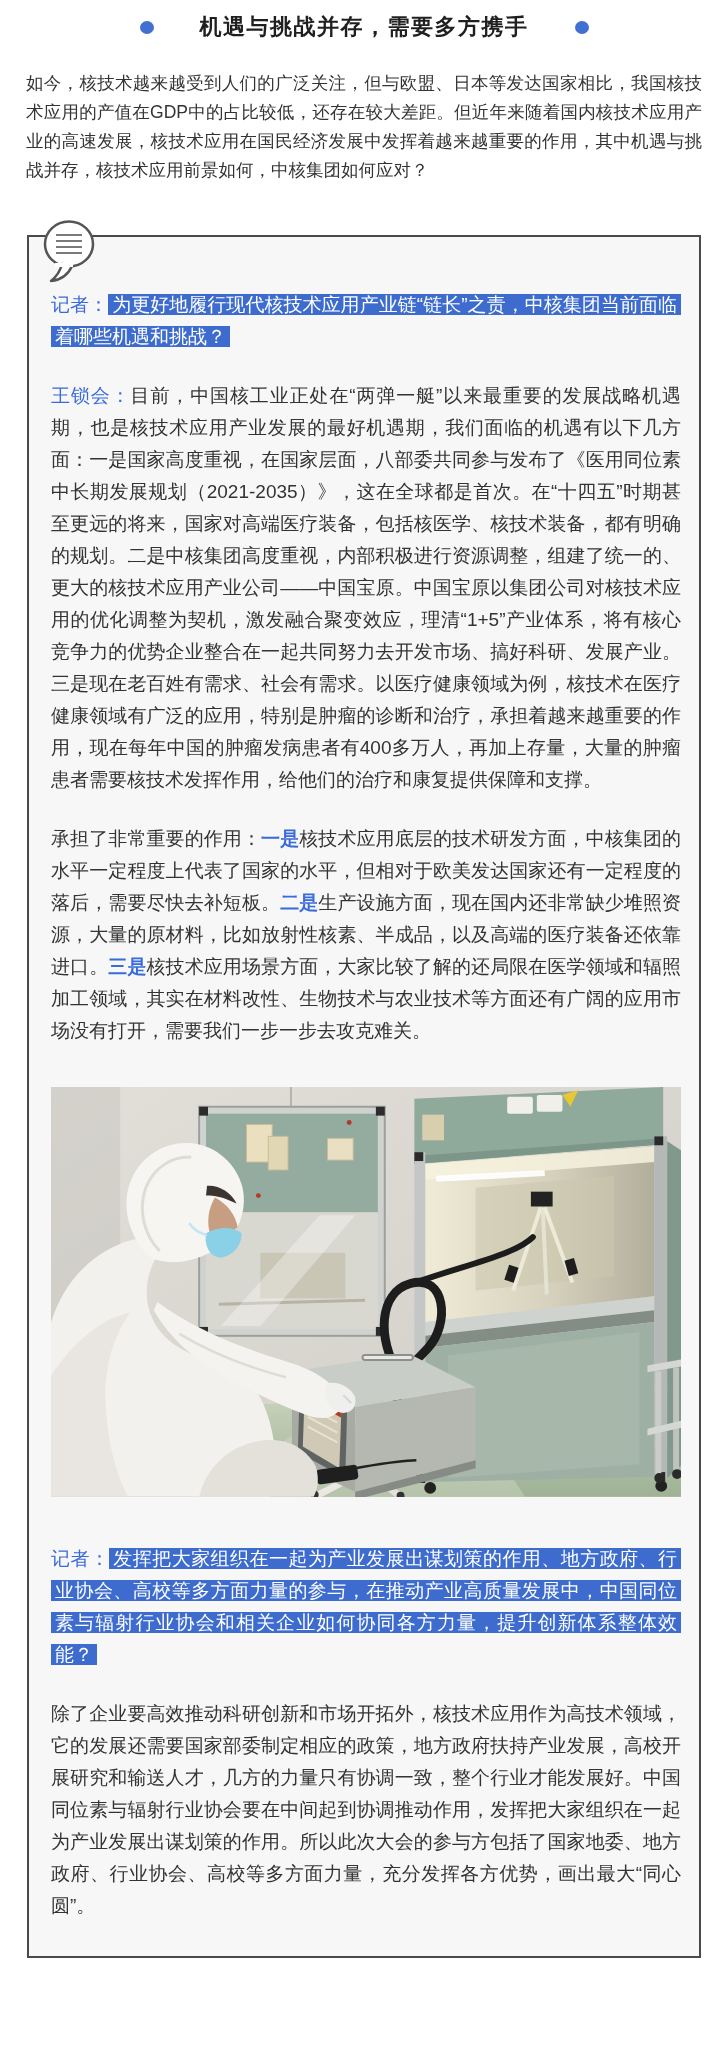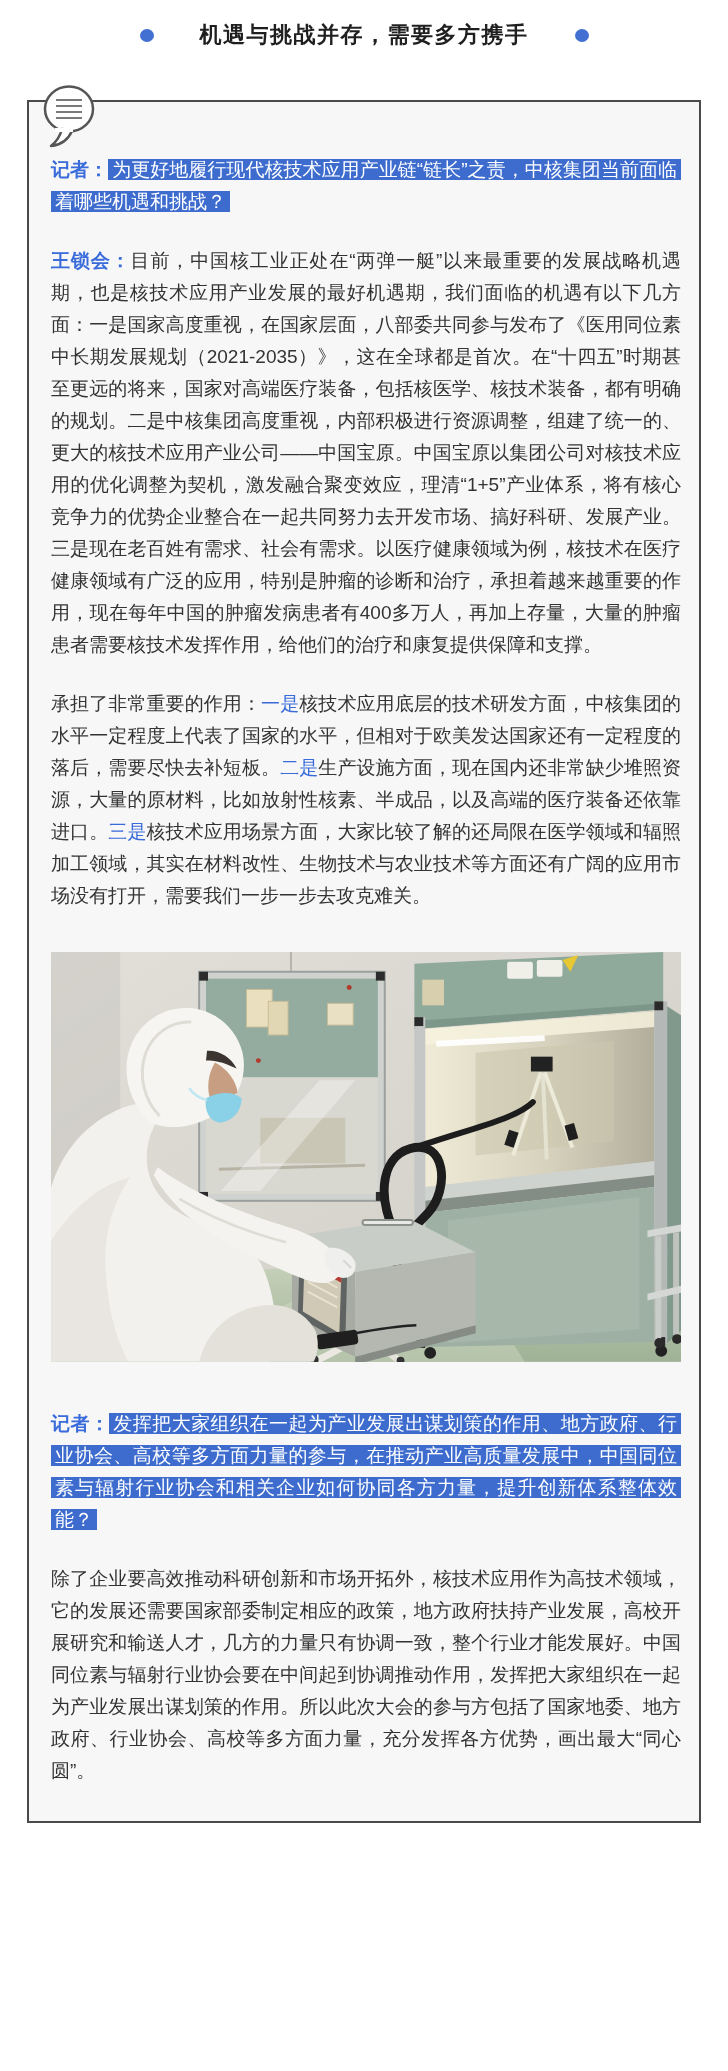--- a/index.html
+++ b/index.html
@@ -9,51 +9,52 @@
     --box-border:#4A4A4A;
     --box-bg:#F7F7F7;
     --text:#333333;
     --title-text:#1F1F1F;
   }
   *{box-sizing:border-box;}
   html,body{margin:0;padding:0;background:#ffffff;}
   body{width:728px;font-family:"Liberation Sans","DejaVu Sans",sans-serif;color:var(--text);}
   .page{width:728px;padding-bottom:24px;background:#fff;}
 
-  .article-header{display:flex;align-items:center;justify-content:center;gap:46px;padding-top:20px;}
+  .article-header{display:flex;align-items:center;justify-content:center;gap:46px;padding-top:12px;}
   .title-dot{width:14px;height:13px;border-radius:50%;background:var(--dot-blue);flex:0 0 auto;}
   .article-title{font-size:22px;font-weight:bold;color:var(--title-text);margin:0;letter-spacing:1.5px;}
 
   .intro{margin:27px 26px 0;font-size:17.5px;line-height:29px;text-align:justify;color:var(--text);}
 
   .interview-box{position:relative;margin:50px 27px 0;background:var(--box-bg);
     border:2px solid var(--box-border);padding:52px 18px 34px 22px;}
   .bubble{position:absolute;top:-18px;left:13px;width:54px;height:66px;}
 
   .q,.a{font-size:19px;line-height:32px;margin:0 0 27px;text-align:justify;color:var(--text);}
   .a:last-child{margin-bottom:0;}
-  .label{color:var(--accent-blue);font-weight:bold;}
+  .label{color:var(--accent-blue);font-weight:normal;}
   .hl{background:var(--highlight-bg);color:#ffffff;padding:0 4px;
       -webkit-box-decoration-break:clone;box-decoration-break:clone;}
-  .em{color:var(--accent-blue);font-weight:normal;}
+  .em{color:var(--accent-blue);font-weight:bold;}
 
   figure.photo{margin:40px 0 46px;}
   .photo-svg{display:block;width:100%;height:auto;background:#d8d6cf;}
 </style>
 </head>
 <body>
 
 <div class="page">
 
   <div class="article-header">
     <span class="title-dot"></span>
     <h1 class="article-title">机遇与挑战并存，需要多方携手</h1>
     <span class="title-dot"></span>
   </div>
 
+  <p class="intro">如今，核技术越来越受到人们的广泛关注，但与欧盟、日本等发达国家相比，我国核技术应用的产值在GDP中的占比较低，还存在较大差距。但近年来随着国内核技术应用产业的高速发展，核技术应用在国民经济发展中发挥着越来越重要的作用，其中机遇与挑战并存，核技术应用前景如何，中核集团如何应对？</p>
 
   <section class="interview-box">
 
     <svg class="bubble" viewBox="0 0 54 66" aria-hidden="true">
       <ellipse cx="27" cy="25" rx="24" ry="22.5" fill="#ffffff" stroke="#555555" stroke-width="2.5"></ellipse>
       <path d="M20 45 C18 53 14 58 9 62 C19 61 26 56 30 47 Z" fill="#ffffff" stroke="#555555" stroke-width="2.5" stroke-linejoin="round"></path>
       <rect x="13" y="44" width="18" height="4" fill="#ffffff"></rect>
       <line x1="14" y1="16" x2="40" y2="16" stroke="#7a7a7a" stroke-width="2"></line>
       <line x1="14" y1="22" x2="40" y2="22" stroke="#7a7a7a" stroke-width="2"></line>
       <line x1="14" y1="28" x2="40" y2="28" stroke="#7a7a7a" stroke-width="2"></line>

